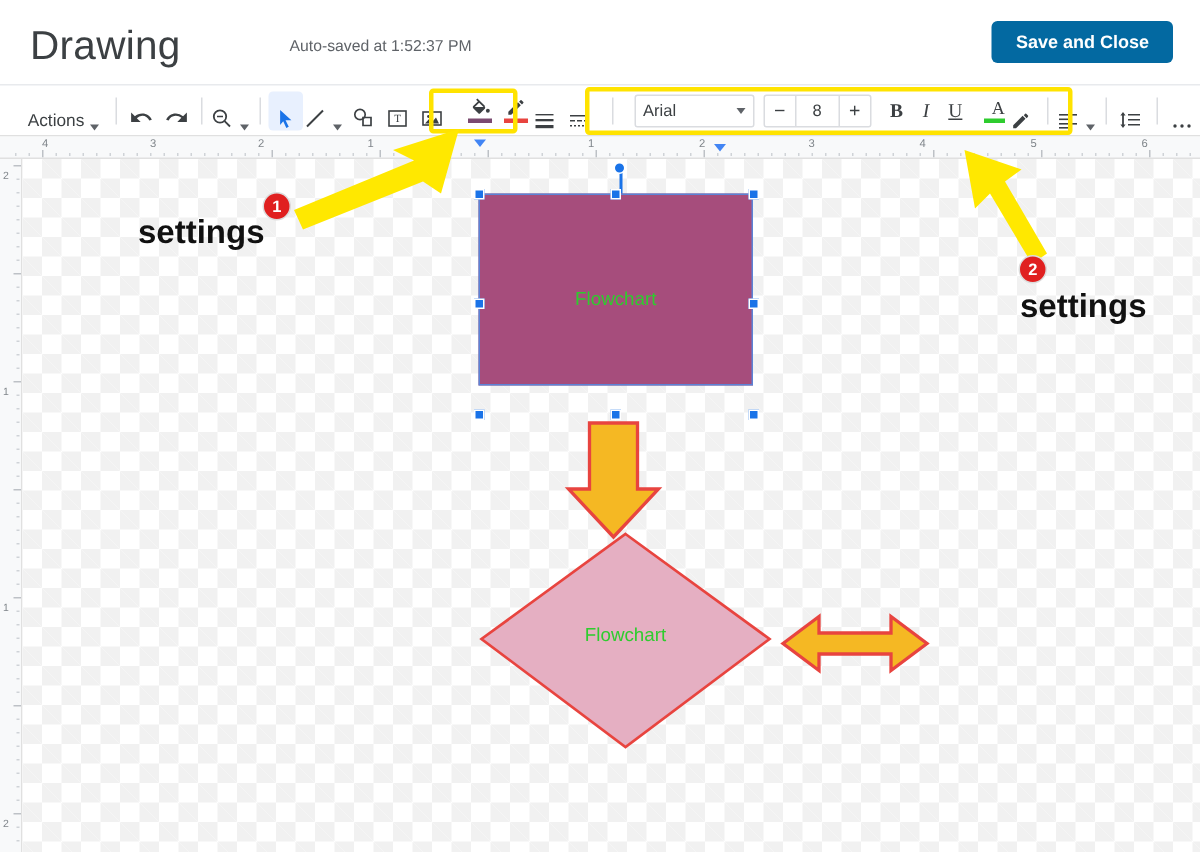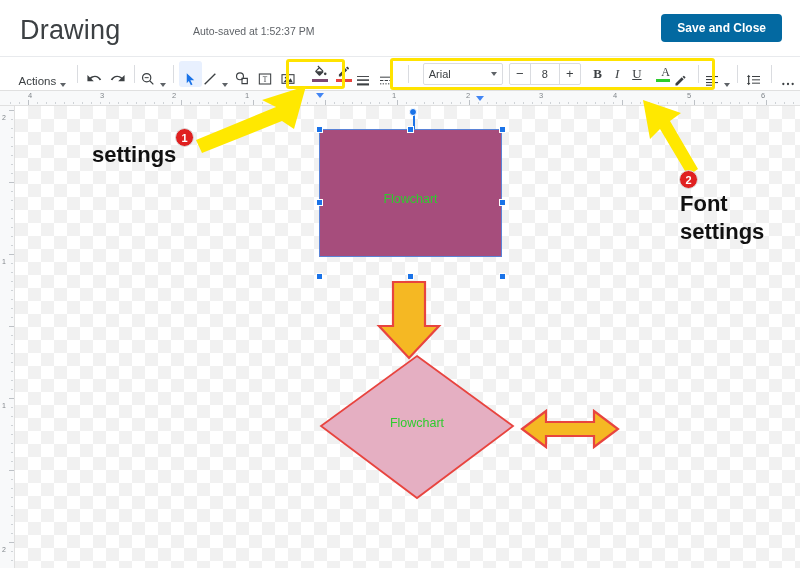--- a/index.html
+++ b/index.html
@@ -544,16 +544,15 @@
     <path d="M688 176 L660 129 L650 139 L643 100 L681 113 L670 121 L698 169 Z" fill="#ffe800"></path>
   </g>
 </svg>
 
 <div id="ann-shape">
   <div>settings</div>
 </div>
 <div class="badge" id="badge1">1</div>
 
 <div id="ann-font">
-  <div>Font</div>
   <div>settings</div>
 </div>
 <div class="badge" id="badge2">2</div>
 
 </body></html>

